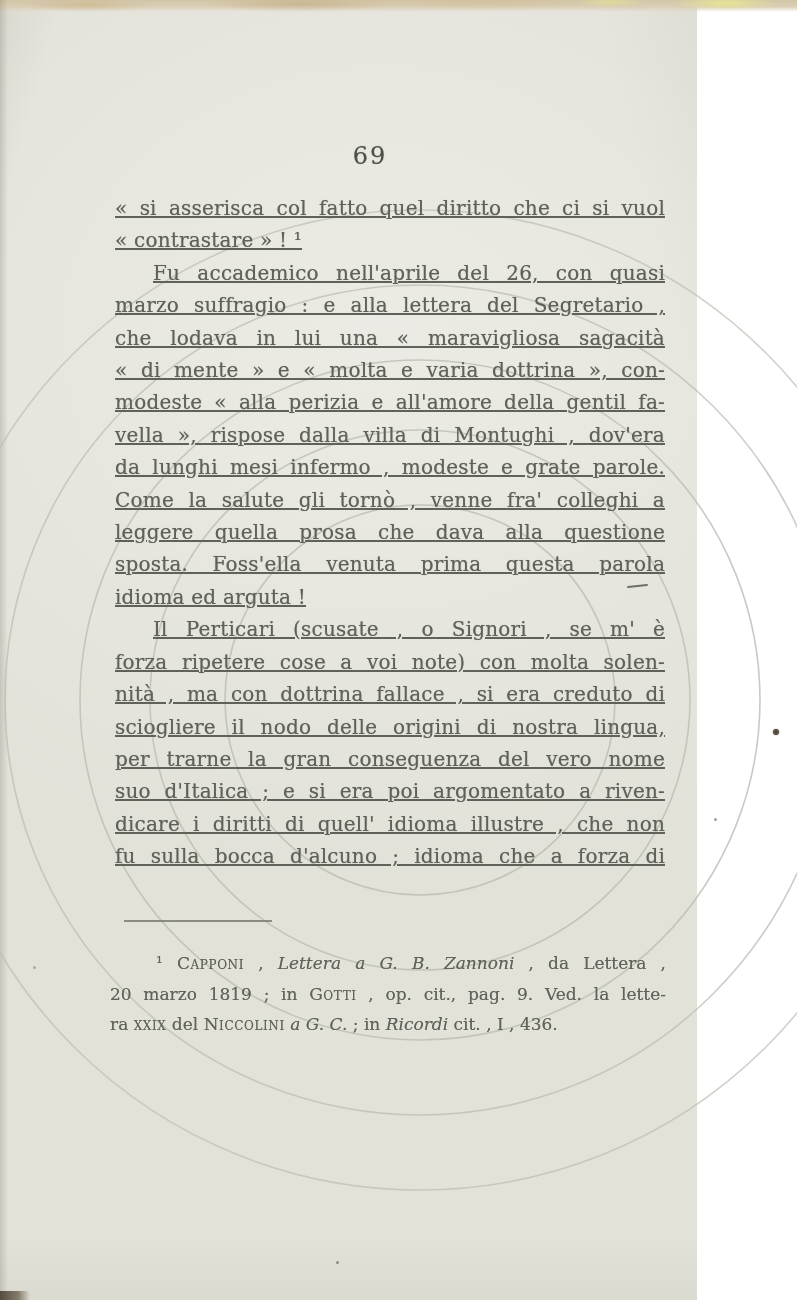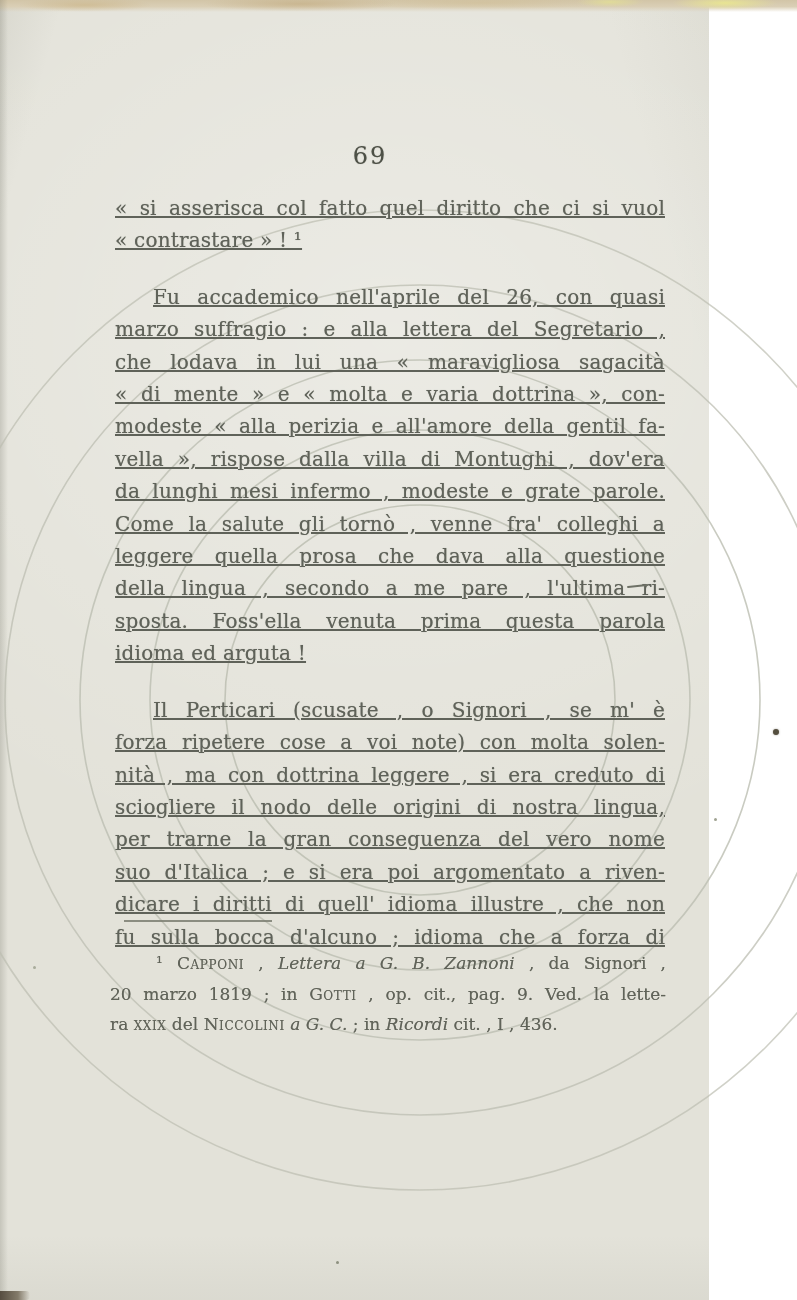--- a/index.html
+++ b/index.html
@@ -6,21 +6,20 @@
   body{width:797px;height:1300px;overflow:hidden;background:#fff;}
   .page{
     position:relative;width:697px;height:1300px;
     background:
       radial-gradient(ellipse 900px 760px at 55% 26%, rgba(255,255,255,0.30), rgba(255,255,255,0) 72%),
       linear-gradient(105deg, rgba(110,110,95,0.10), rgba(110,110,95,0) 6%),
       linear-gradient(255deg, rgba(110,110,95,0.06), rgba(110,110,95,0) 10%),
       linear-gradient(0deg, rgba(110,110,95,0.07), rgba(110,110,95,0) 5%),
       #e3e2d9;
     font-family:"DejaVu Serif", serif;
-    padding-left:12px;
   }
   .edge-top{
     position:absolute;left:0;top:0;width:797px;height:12px;
     background:
       radial-gradient(ellipse 70px 9px at 725px 3px, rgba(233,230,145,0.95), rgba(233,230,145,0) 75%),
       radial-gradient(ellipse 45px 7px at 610px 2px, rgba(226,222,150,0.85), rgba(226,222,150,0) 75%),
       radial-gradient(ellipse 130px 10px at 300px 4px, rgba(186,158,108,0.45), rgba(186,158,108,0) 75%),
       radial-gradient(ellipse 90px 9px at 85px 5px, rgba(200,175,125,0.50), rgba(200,175,125,0) 75%),
       radial-gradient(ellipse 160px 9px at 480px 3px, rgba(205,185,140,0.40), rgba(205,185,140,0) 75%),
       linear-gradient(180deg, #d2c5a7 0%, #dacfb6 55%, rgba(218,207,182,0) 100%);
@@ -37,21 +36,21 @@
   }
   .body-text{
     position:absolute;left:115px;top:192px;width:550px;z-index:3;
     font-size:20px;line-height:32.4px;color:#5f6259;
     text-shadow:0 0 0.7px rgba(95,98,89,0.65);
     letter-spacing:0.2px;
     text-decoration:underline;
   }
   .bl{text-align:justify;text-align-last:justify;white-space:normal;}
   .bl.end{text-align-last:left;}
-  .bl.ind{text-indent:38px;margin-top:24px;}
+  .bl.ind{text-indent:38px;}
   .fn-rule{
     position:absolute;left:124px;top:920px;width:148px;height:2px;z-index:3;
     background:#7b7e71;opacity:0.85;
   }
   .footnote{
     position:absolute;left:110px;top:948px;width:556px;z-index:3;
     font-size:17px;line-height:30.5px;color:#606359;
     text-shadow:0 0 0.6px rgba(96,99,89,0.6);
   }
   .fl{text-align:justify;text-align-last:justify;}
@@ -102,37 +101,36 @@
     <div class="bl end">« contrastare » ! ¹</div>
     <div class="bl ind">Fu accademico nell'aprile del 26, con quasi</div>
     <div class="bl">marzo suffragio : e alla lettera del Segretario ,</div>
     <div class="bl">che lodava in lui una « maravigliosa sagacità</div>
     <div class="bl">« di mente » e « molta e varia dottrina », con-</div>
     <div class="bl">modeste « alla perizia e all'amore della gentil fa-</div>
     <div class="bl">vella », rispose dalla villa di Montughi , dov'era</div>
     <div class="bl">da lunghi mesi infermo , modeste e grate parole.</div>
     <div class="bl">Come la salute gli tornò , venne fra' colleghi a</div>
     <div class="bl">leggere quella prosa che dava alla questione</div>
-    <div class="bl">della lingua , secondo a me pare , l'ultima ri-</div>
     <div class="bl">sposta. Foss'ella venuta prima questa parola</div>
     <div class="bl end">idioma ed arguta !</div>
     <div class="bl ind">Il Perticari (scusate , o Signori , se m' è</div>
     <div class="bl">forza ripetere cose a voi note) con molta solen-</div>
-    <div class="bl">nità , ma con dottrina leggere , si era creduto di</div>
+    <div class="bl">nità , ma con dottrina fallace , si era creduto di</div>
     <div class="bl">sciogliere il nodo delle origini di nostra lingua,</div>
     <div class="bl">per trarne la gran conseguenza del vero nome</div>
     <div class="bl">suo d'Italica ; e si era poi argomentato a riven-</div>
     <div class="bl">dicare i diritti di quell' idioma illustre , che non</div>
     <div class="bl">fu sulla bocca d'alcuno ; idioma che a forza di</div>
   </div>
 
   <div class="fn-rule"></div>
 
   <div class="footnote">
-    <div class="fl first"><span>¹ </span><span class="sc">Capponi</span><span> , </span><span class="it">Lettera a G. B. Zannoni</span><span> , da Signori ,</span></div>
+    <div class="fl first"><span>¹ </span><span class="sc">Capponi</span><span> , </span><span class="it">Lettera a G. B. Zannoni</span><span> , da Lettera ,</span></div>
     <div class="fl"><span>20 marzo 1819 ; in </span><span class="sc">Gotti</span><span> , op. cit., pag. 9. Ved. la lette-</span></div>
     <div class="fl last"><span>ra </span><span class="sc">xxix</span><span> del </span><span class="sc">Niccolini</span><span> </span><span class="it">a G. C.</span><span> ; in </span><span class="it">Ricordi</span><span> cit. , I , 436.</span></div>
   </div>
 
   <div class="mark-dash"></div>
   <div class="ink-dot"></div>
   <div class="corner-stain"></div>
   <div class="speck s1"></div>
   <div class="speck s2"></div>
   <div class="speck s3"></div>

